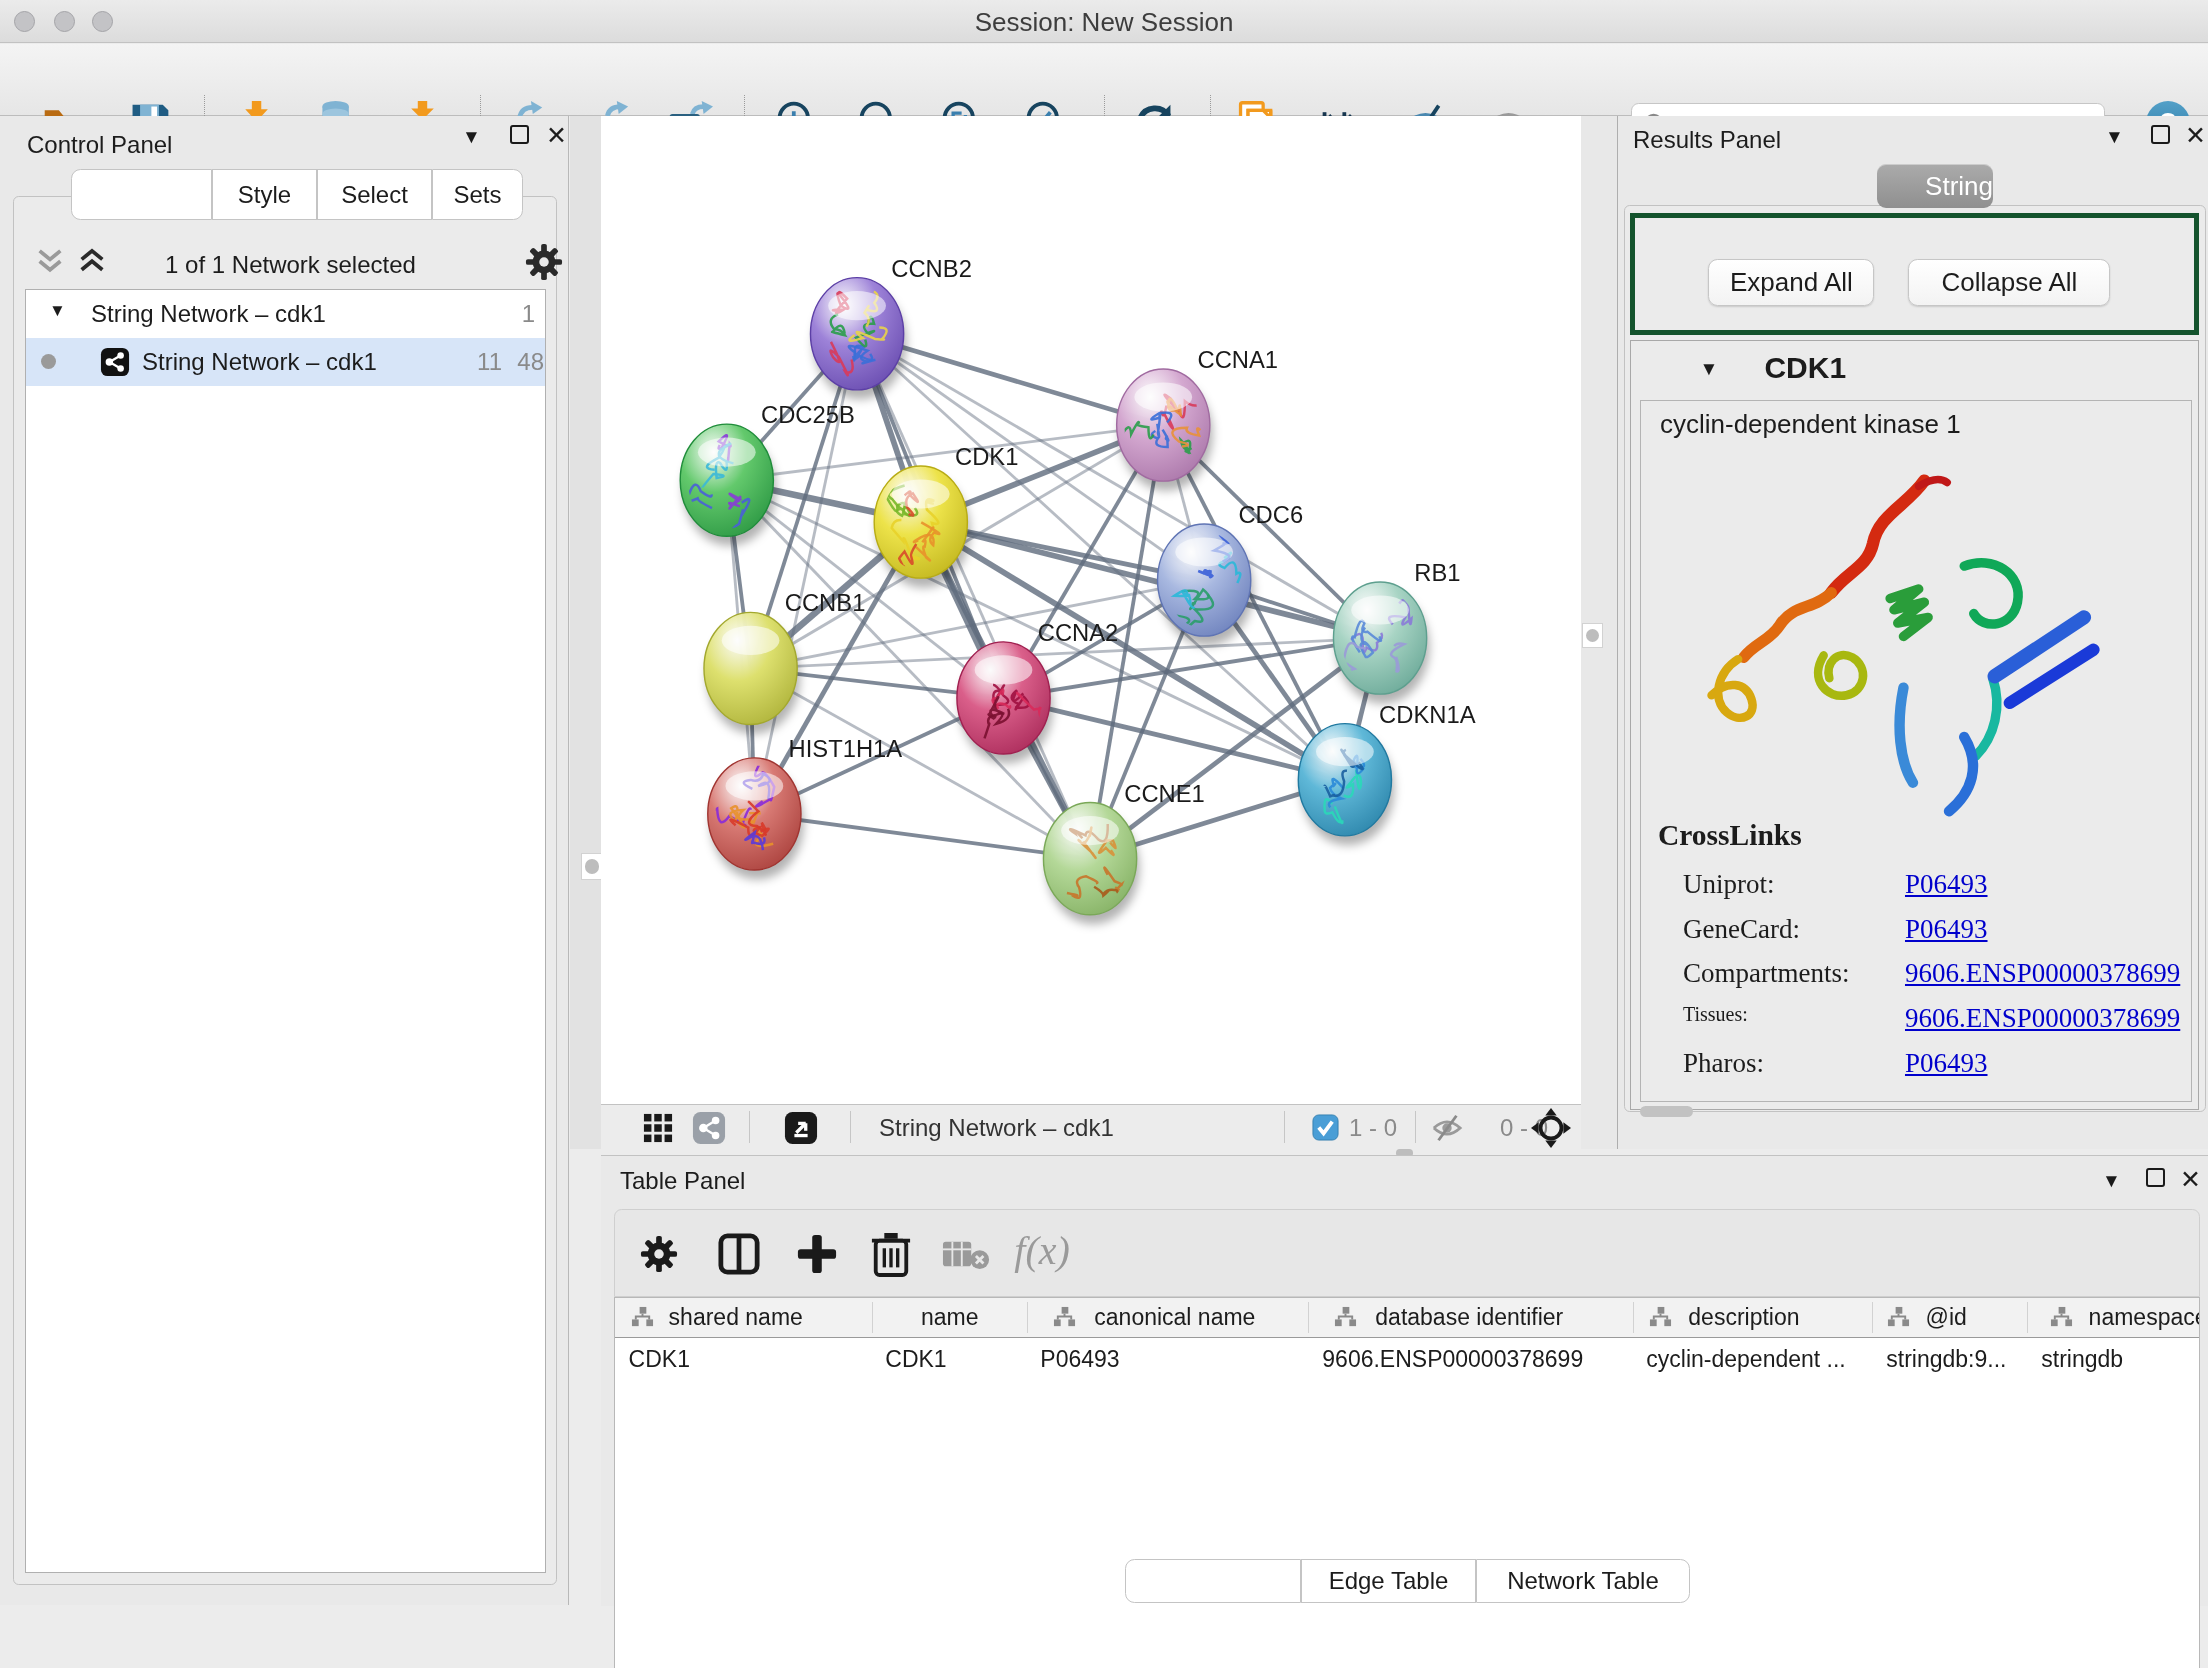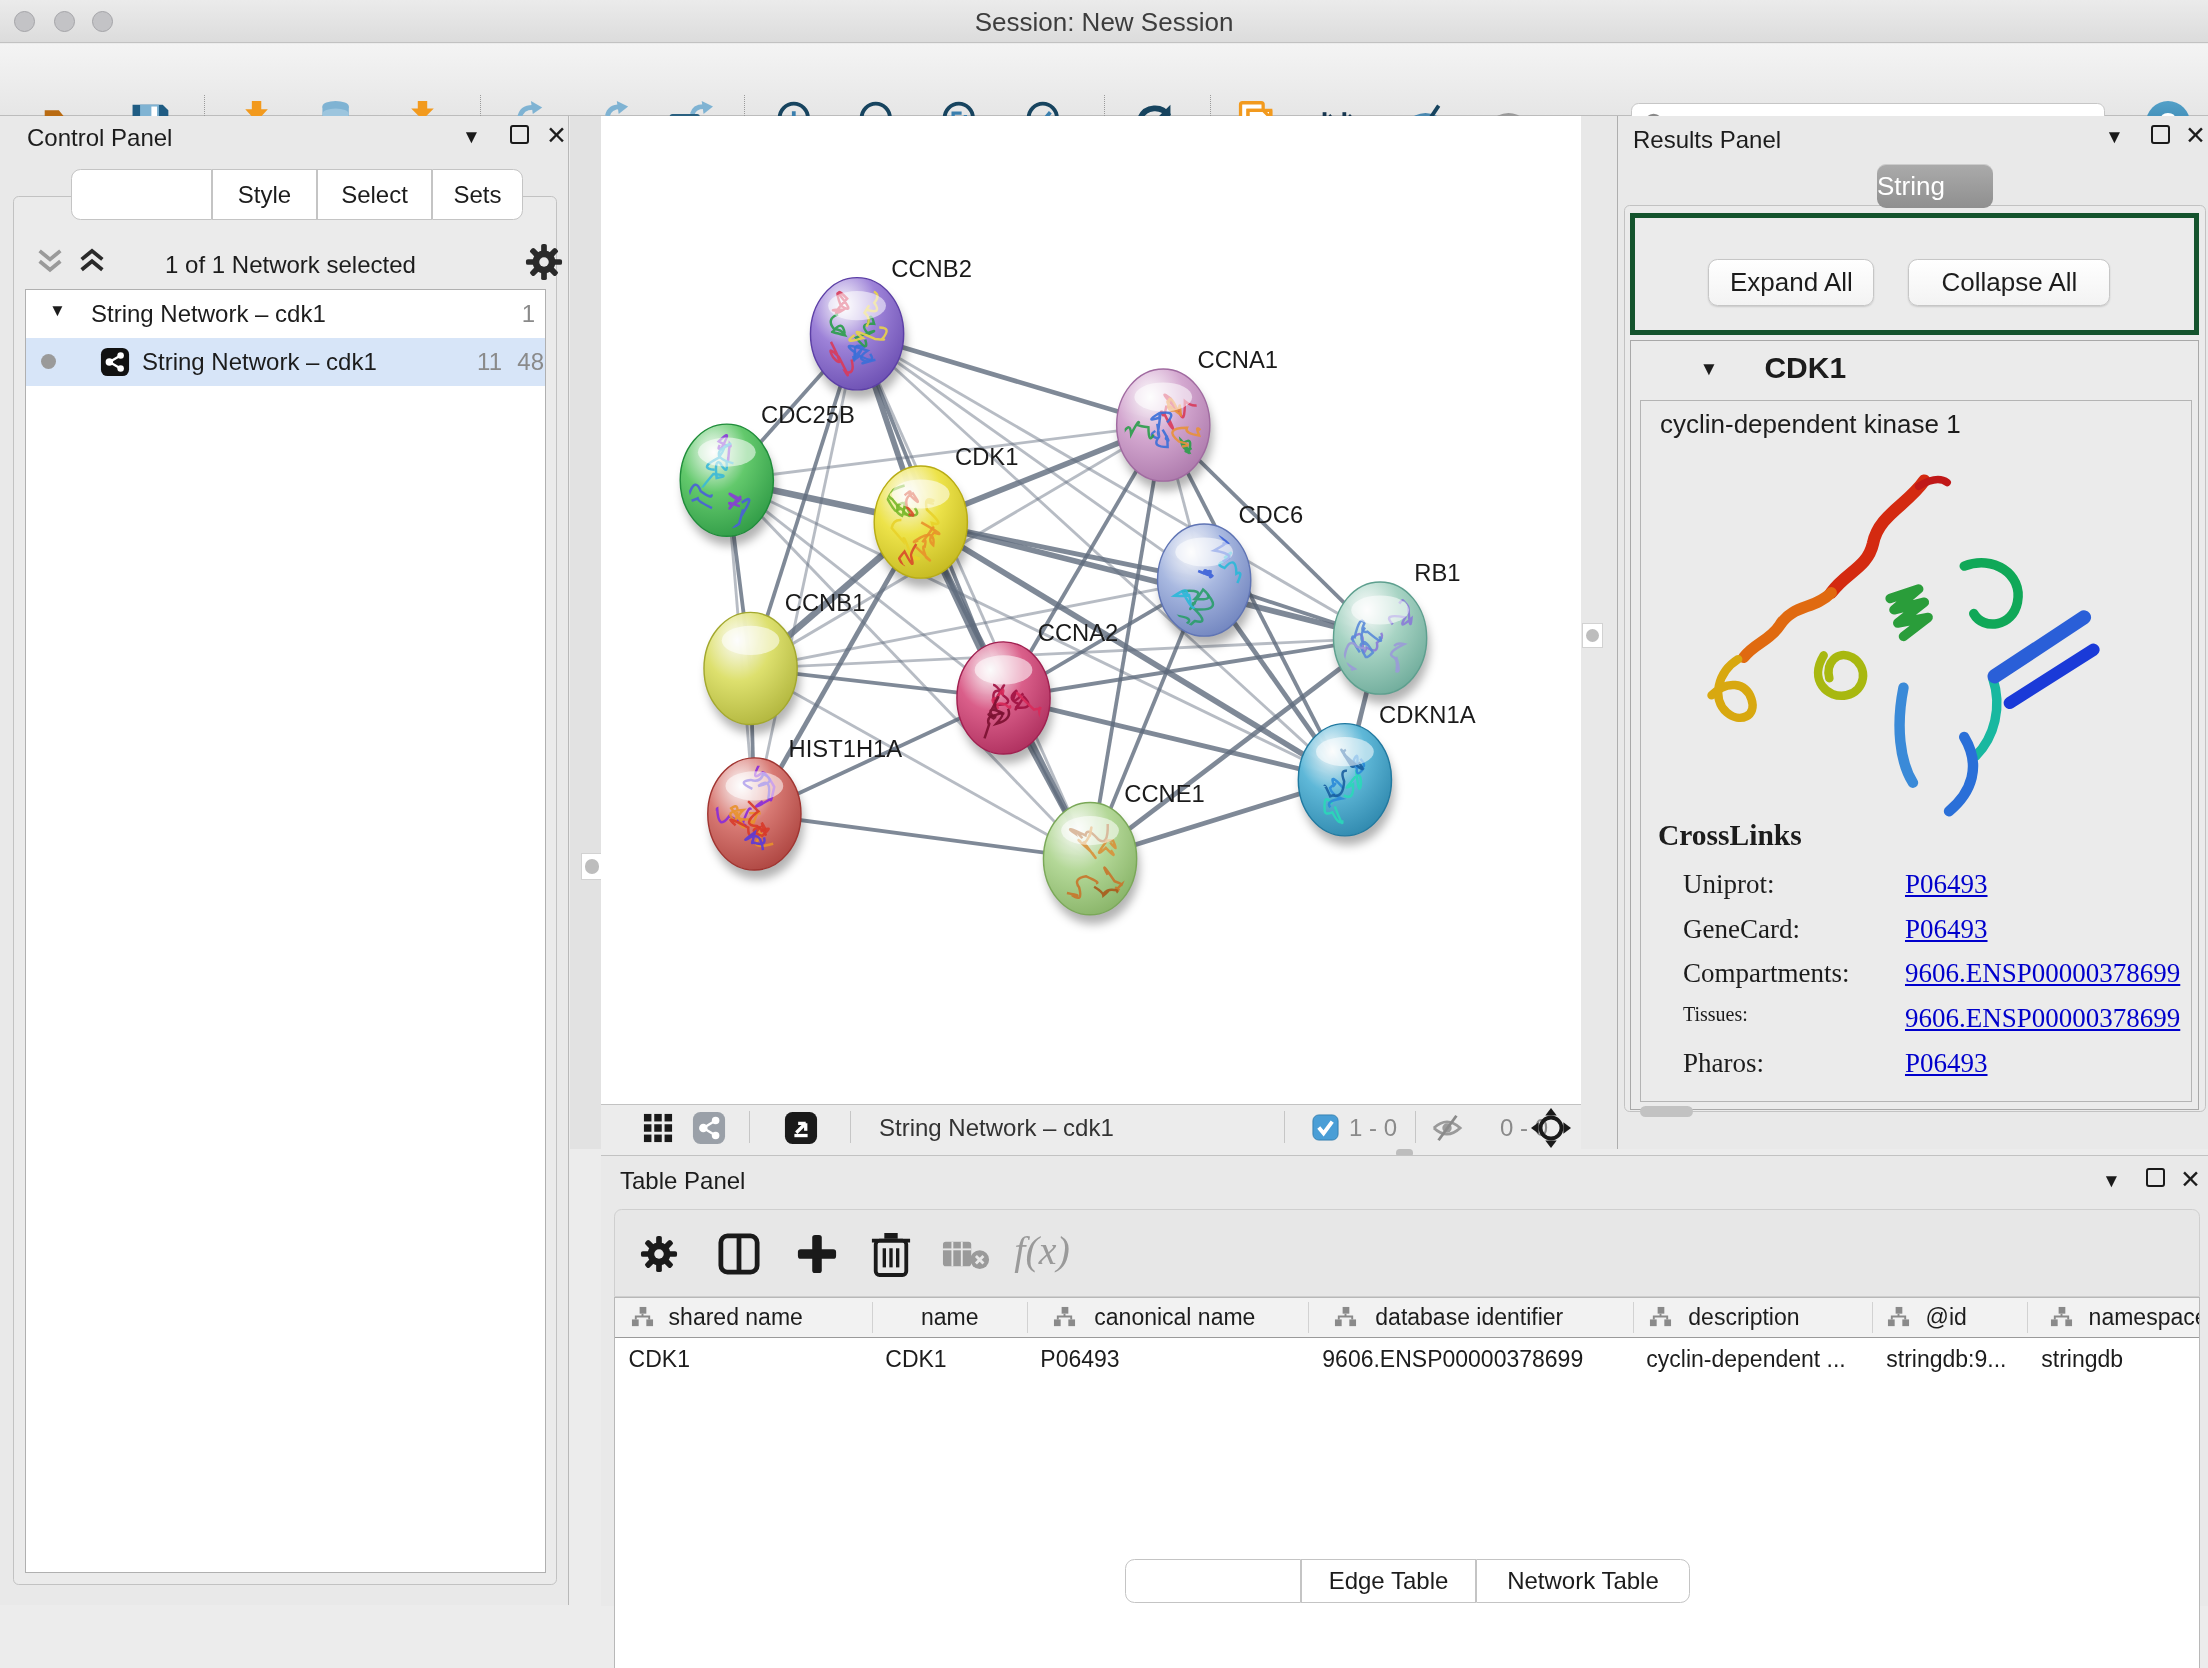--- a/index.html
+++ b/index.html
@@ -209,21 +209,21 @@
         <line x1="17" y1="17" x2="25" y2="25" stroke="#8a8a8a" stroke-width="2.5"></line>
       </svg>
       <input style="position: absolute; left: 46px; top: 1.9px; width: 418px; height: 34px; border: none; outline: none; font-size: 23px; background: transparent;" placeholder="">
     </div>
 
     <div class="abs" style="left:2146px;top:57px;width:44px;height:44px;border-radius:50%;background:linear-gradient(#53a0c8,#2e7ba6);
                 display:flex;align-items:center;justify-content:center;color:#fff;font-size:30px;font-weight:bold;">?</div>
   </div>
 
   <div class="abs" style="left:0;top:116px;width:569px;height:1489px;background:#e9e9e9;border-right:1px solid #b8b8b8;">
-    <div class="abs ttl" style="left:27px;top:8px;">Control Panel</div>
+    <div class="abs ttl" style="left:27px;top:15px;">Control Panel</div>
     <div class="abs caret" style="left:462px;top:11.4px;">▼</div>
     <div class="abs floatbox" style="left:510px;top:8.6px;"></div>
     <div class="abs closex" style="left:546px;top:6.7px;">✕</div>
 
     <div class="abs panelbox" style="left:13.3px;top:80px;width:544px;height:1389px;"></div>
 
     <div class="abs tab rl" style="left:71px;top:53px;width:141px;height:51px;z-index:3;">
       <span style="color:#fff;">Network</span>
     </div>
     <div class="abs tab" style="left:212px;top:53px;width:105px;height:51px;z-index:3;">
@@ -665,21 +665,21 @@
   </div>
 
   <div class="abs" style="left:1617px;top:116px;width:592px;height:1033px;background:#e9e9e9;border-left:1.9px solid #aeaeae;">
     <div class="abs ttl" style="left:15px;top:9.5px;">Results Panel</div>
     <div class="abs caret" style="left:487px;top:11.4px;">▼</div>
     <div class="abs floatbox" style="left:533px;top:8.6px;"></div>
     <div class="abs closex" style="left:567px;top:6.7px;">✕</div>
 
     <div class="abs panelbox" style="left:5.7px;top:89px;width:582px;height:907px;"></div>
     <div class="abs" style="left:259px;top:48px;width:116px;height:44px;border-radius:9px;background:linear-gradient(#ababab,#8f8f8f);
-                display:flex;align-items:center;justify-content:flex-start;color:#fff;font-size:26px;z-index:3;box-shadow:inset 0 1px 0 rgba(255,255,255,.4);">
+                display:flex;align-items:center;justify-content:flex-end;color:#fff;font-size:26px;z-index:3;box-shadow:inset 0 1px 0 rgba(255,255,255,.4);">
       <span>String</span>
     </div>
 
     <div class="abs" style="left:12.4px;top:97px;width:569px;height:122px;border:5px solid #14532d;background:#ebebeb;">
       <div class="abs btn" style="left:73px;top:41px;width:166px;height:47px;">
         <span>Expand All</span>
       </div>
       <div class="abs btn" style="left:273px;top:41px;width:202px;height:47px;">
         <span>Collapse All</span>
       </div>

